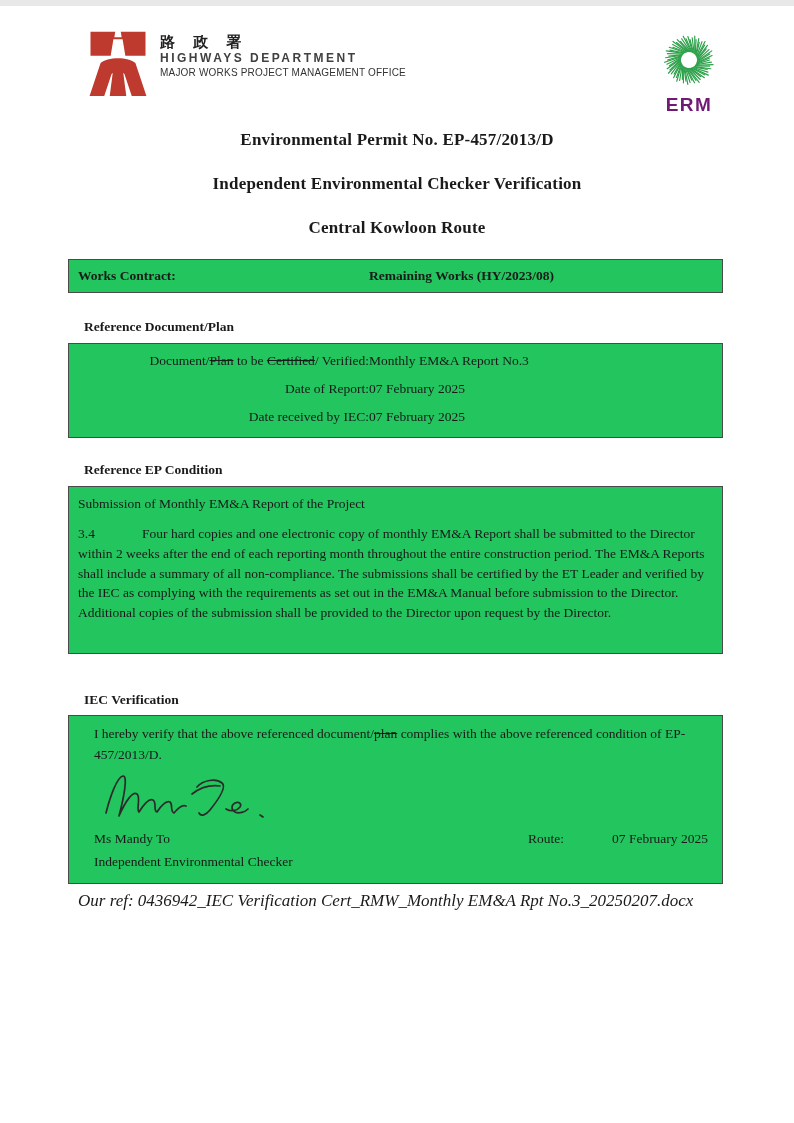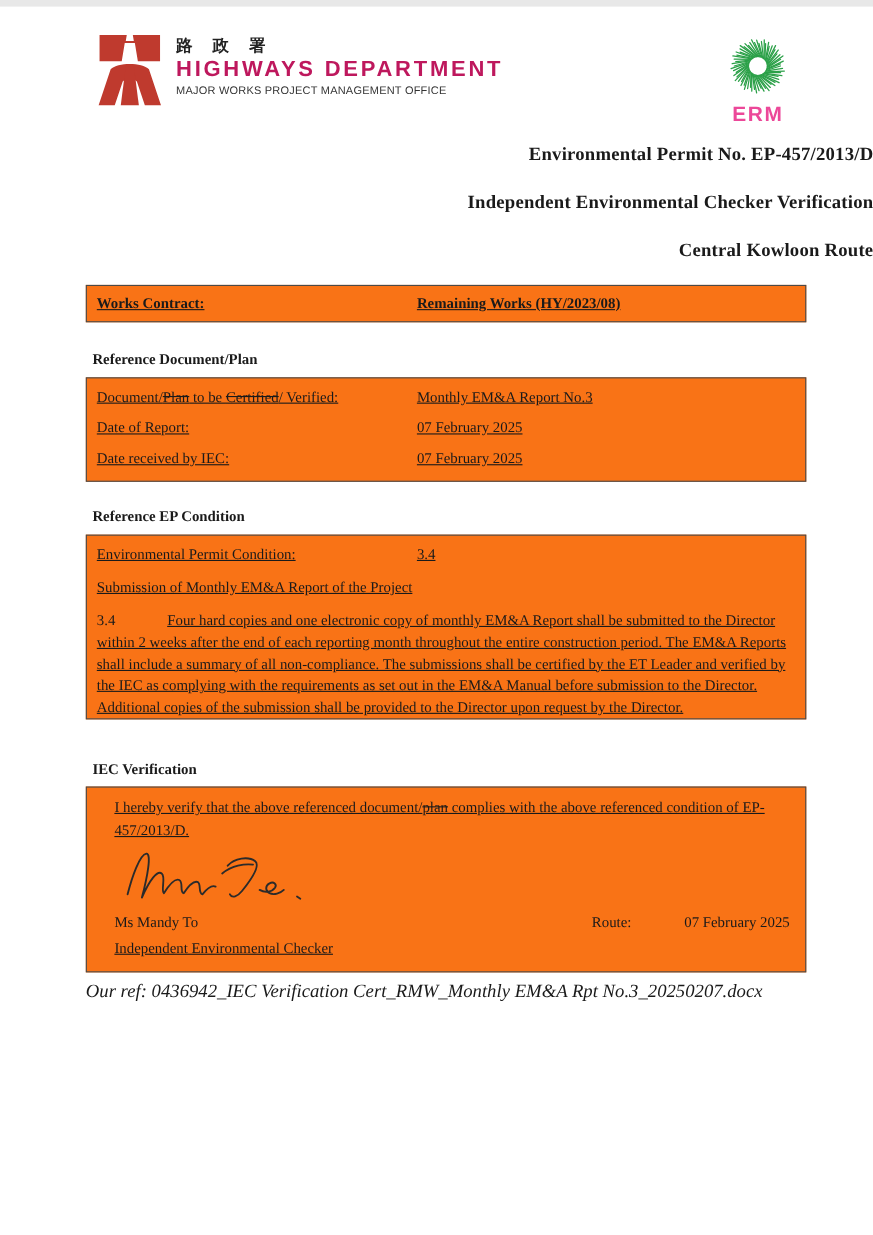--- a/index.html
+++ b/index.html
@@ -10,37 +10,37 @@
     font-family:"Liberation Serif","DejaVu Serif",serif;
     font-size:13.5px; overflow:hidden;
   }
 
   
   .header { position:absolute; top:24px; left:88px; right:62px;
             display:flex; justify-content:space-between; align-items:flex-start; }
   .hwd { display:flex; gap:12px; align-items:flex-start; }
   .hwd-text { font-family:"Liberation Sans","DejaVu Sans",sans-serif; padding-top:4px; }
   .dept-zh  { font-size:15px; font-weight:bold; letter-spacing:7px; line-height:1.1; color:#222; }
-  .dept-en  { font-size:20px; font-weight:bold; letter-spacing:2.5px; line-height:1.25; color:#be185d; }
+  .dept-en  { font-size:12px; font-weight:bold; letter-spacing:2.5px; line-height:1.25; color:#404040; }
   .office-zh{ font-size:11.5px; letter-spacing:2px; line-height:1.3; color:#333; }
   .office-en{ font-size:10px; letter-spacing:0.2px; line-height:1.3; color:#333; }
   .erm { text-align:center; width:86px; }
   .erm-word { font-family:"Liberation Sans","DejaVu Sans",sans-serif;
-              font-size:19px; font-weight:600; letter-spacing:1.5px; color:#ec4899; margin-top:-2px; }
+              font-size:19px; font-weight:600; letter-spacing:1.5px; color:#701a75; margin-top:-2px; }
 
   
-  .titles { position:absolute; top:124px; left:0; width:100%; text-align:right; }
+  .titles { position:absolute; top:124px; left:0; width:100%; text-align:center; }
   .titles h1 { font-size:17px; font-weight:bold; margin-bottom:24px; letter-spacing:0.2px; }
 
   
-  .box { position:absolute; left:78px; width:655px; border:1px solid #4a4a4a; background:#f97316;text-decoration:underline; }
+  .box { position:absolute; left:68px; width:655px; border:1px solid #4a4a4a; background:#22c55e; }
   .sec-heading { position:absolute; left:84px; font-weight:bold; font-size:13.5px; }
 
   .box-works { top:253px; height:34px; display:flex; align-items:center; padding-left:9px; font-weight:bold; }
-  .kv { display:flex; }
+  .kv { display:flex;text-align:right; }
   .kv .k { width:291px; flex-shrink:0; }
 
   .h-refdoc { top:313px; }
   .box-refdoc { top:337px; height:95px; padding:9px 9px 0 9px; }
   .box-refdoc .kv { margin-bottom:12px; }
 
   .h-epcond { top:456px; }
   .box-epcond { top:480px; height:168px; padding:9px 12px 0 9px; }
   .box-epcond .kv { margin-bottom:14px; }
   .subject-line { margin-bottom:12px; }
@@ -185,24 +185,20 @@
       <span class="v">07 February 2025</span>
     </div>
     <div class="kv">
       <span class="k">Date received by IEC:</span>
       <span class="v">07 February 2025</span>
     </div>
   </div>
 
   <div class="sec-heading h-epcond">Reference EP Condition</div>
   <div class="box box-epcond">
-    <div class="kv">
-      <span class="k">Environmental Permit Condition:</span>
-      <span class="v">3.4</span>
-    </div>
     <div class="subject-line">Submission of Monthly EM&amp;A Report of the Project</div>
     <p class="clause"><span class="cnum">3.4</span><span>Four hard copies and one electronic copy of monthly EM&amp;A Report shall be submitted to the Director within 2 weeks after the end of each reporting month throughout the entire construction period. The EM&amp;A Reports shall include a summary of all non-compliance. The submissions shall be certified by the ET Leader and verified by the IEC as complying with the requirements as set out in the EM&amp;A Manual before submission to the Director. Additional copies of the submission shall be provided to the Director upon request by the Director.</span></p>
   </div>
 
   <div class="sec-heading h-iec">IEC Verification</div>
   <div class="box box-iec">
     <p class="verify-statement"><span>I hereby verify that the above referenced document/</span><s>plan</s><span> complies with the above referenced condition of EP-457/2013/D.</span></p>
 
     <div class="signature-wrap">
       <span>

